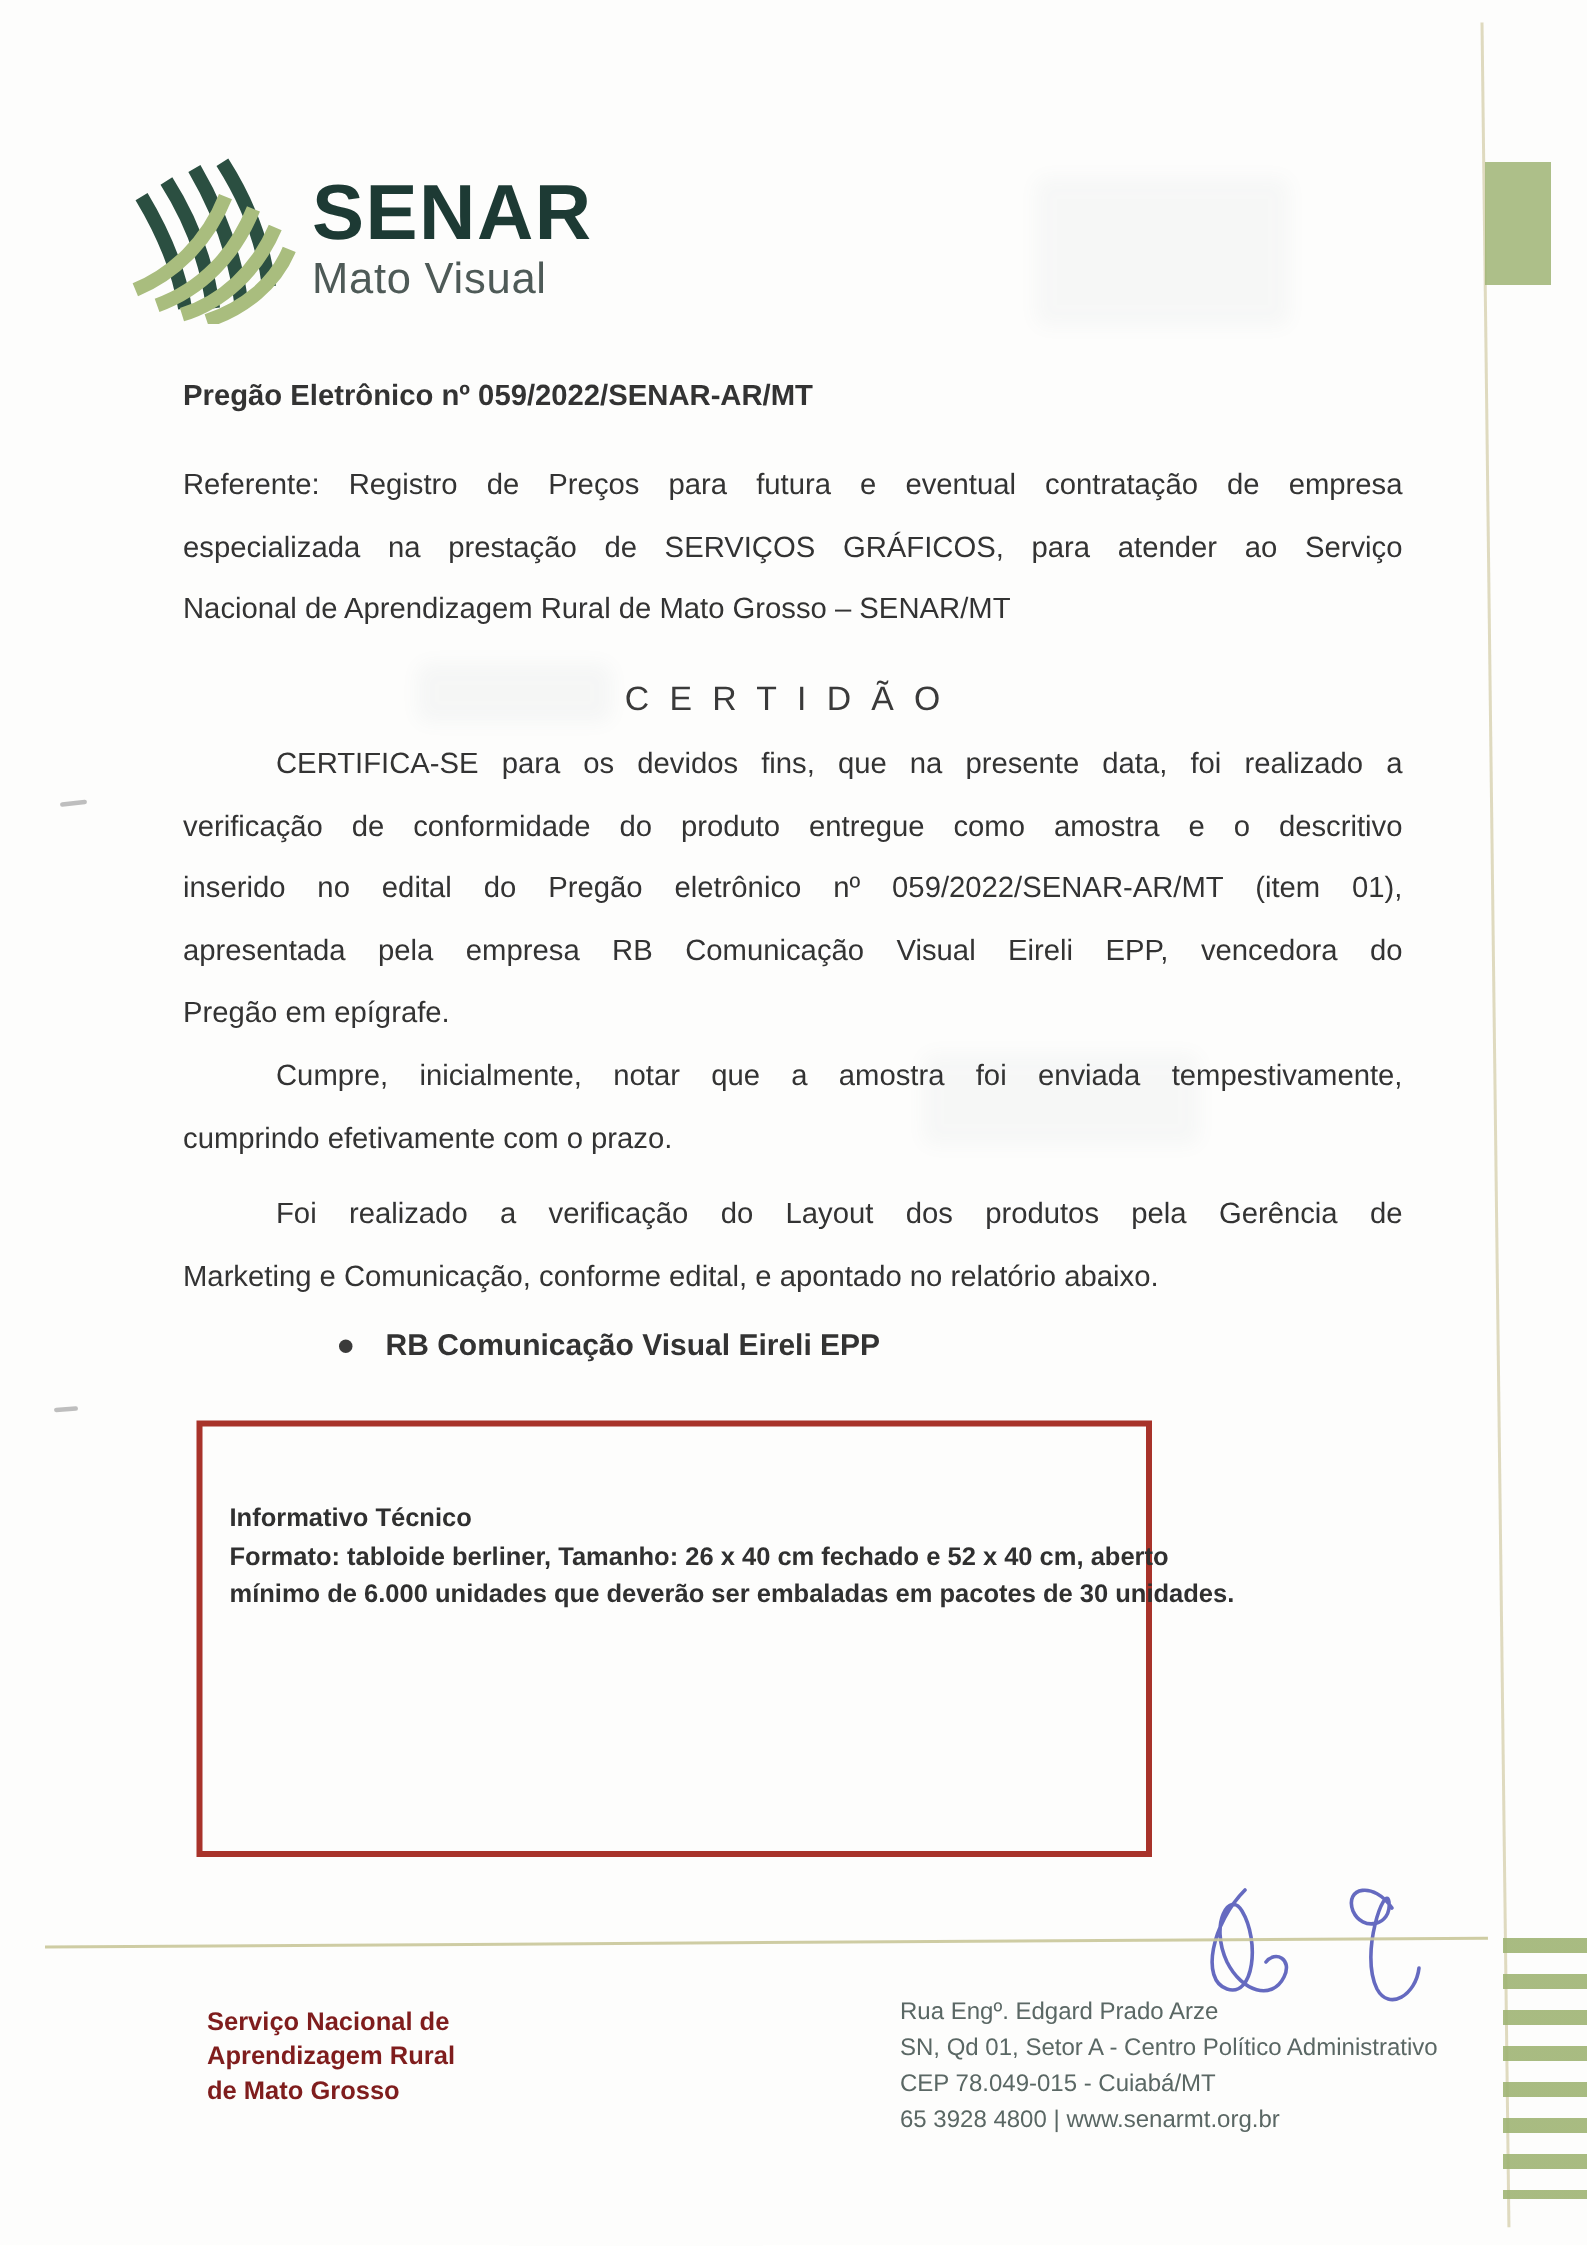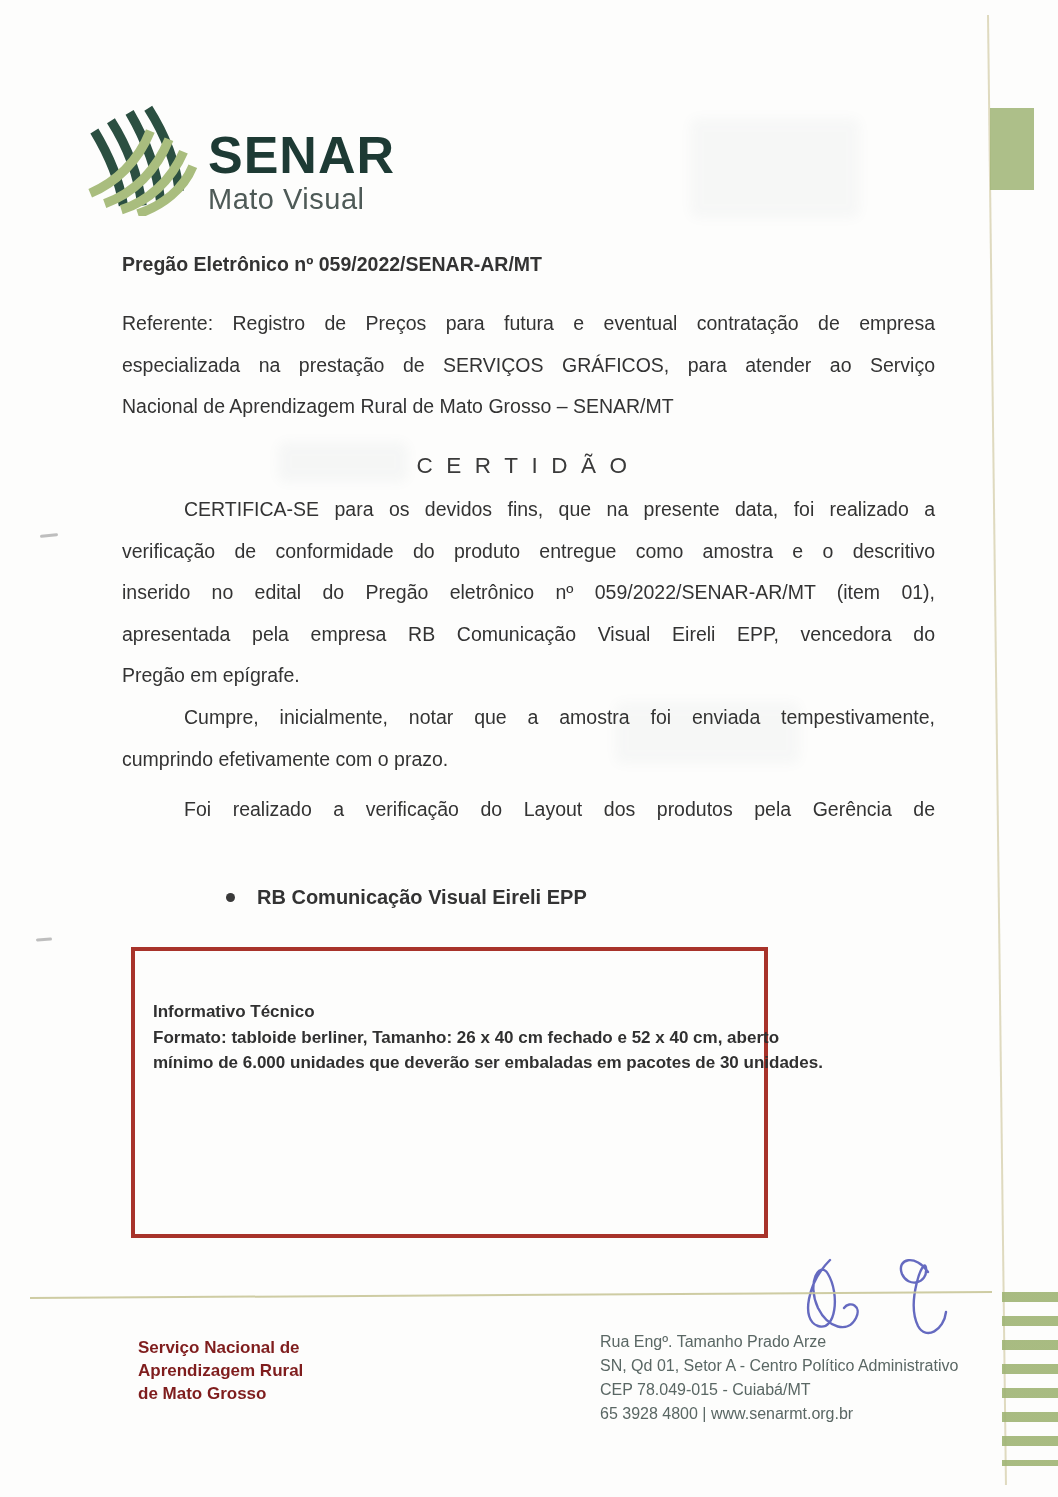--- a/index.html
+++ b/index.html
@@ -5,21 +5,21 @@
   html,body { margin:0; padding:0; background:#fff; }
   .page {
     position:relative;
     width:1058px; height:1497px;
     background:#fdfdfc;
     overflow:hidden;
     font-family:"Liberation Sans", sans-serif;
     color:var(--text-ink, #333);
   }
   
-  .logo { position:absolute; left:84px; top:102px; display:flex; align-items:flex-end; }
+  .logo { position:absolute; left:84px; top:102px; display:flex; align-items:flex-start; }
   .logo-mark { width:114px; height:114px; }
   .logo-text { margin-left:10px; padding-top:14px; }
   .brand {
     font-size:52px; font-weight:700; letter-spacing:1px;
     color:var(--brand-teal,#1d3a34); line-height:1;
   }
   .region {
     font-size:29px; font-weight:400; letter-spacing:0.5px;
     color:#4e5a57; line-height:1.1; margin-top:3px;
   }
@@ -140,20 +140,21 @@
     <div class="lline">Pregão em epígrafe.</div>
   </div>
 
   <div class="tblock p-cumpre">
     <div class="jline indent">Cumpre, inicialmente, notar que a amostra foi enviada tempestivamente,</div>
     <div class="lline">cumprindo efetivamente com o prazo.</div>
   </div>
 
   <div class="tblock p-foi">
     <div class="jline indent">Foi realizado a verificação do Layout dos produtos pela Gerência de</div>
+    <div class="lline">Marketing e Comunicação, conforme edital, e apontado no relatório abaixo.</div>
   </div>
 
   <div class="tblock bullet-row">
     <span class="bullet-dot"></span>
     <span class="bullet-label">RB Comunicação Visual Eireli EPP</span>
   </div>
 
   <div class="infobox">
     <div class="iline">Informativo Técnico</div>
     <div class="iline">Formato: tabloide berliner, Tamanho: 26 x 40 cm fechado e 52 x 40 cm, aberto</div>
@@ -167,19 +168,19 @@
 
   <div class="footer-divider"></div>
 
   <div class="footer-org">
     <div>Serviço Nacional de</div>
     <div>Aprendizagem Rural</div>
     <div>de Mato Grosso</div>
   </div>
 
   <div class="footer-address">
-    <div>Rua Engº. Tamanho Prado Arze</div>
+    <div>Rua Engº. Edgard Prado Arze</div>
     <div>SN, Qd 01, Setor A - Centro Político Administrativo</div>
     <div>CEP 78.049-015 - Cuiabá/MT</div>
     <div>65 3928 4800 | www.senarmt.org.br</div>
   </div>
 
 </div>
 
 </body></html>

